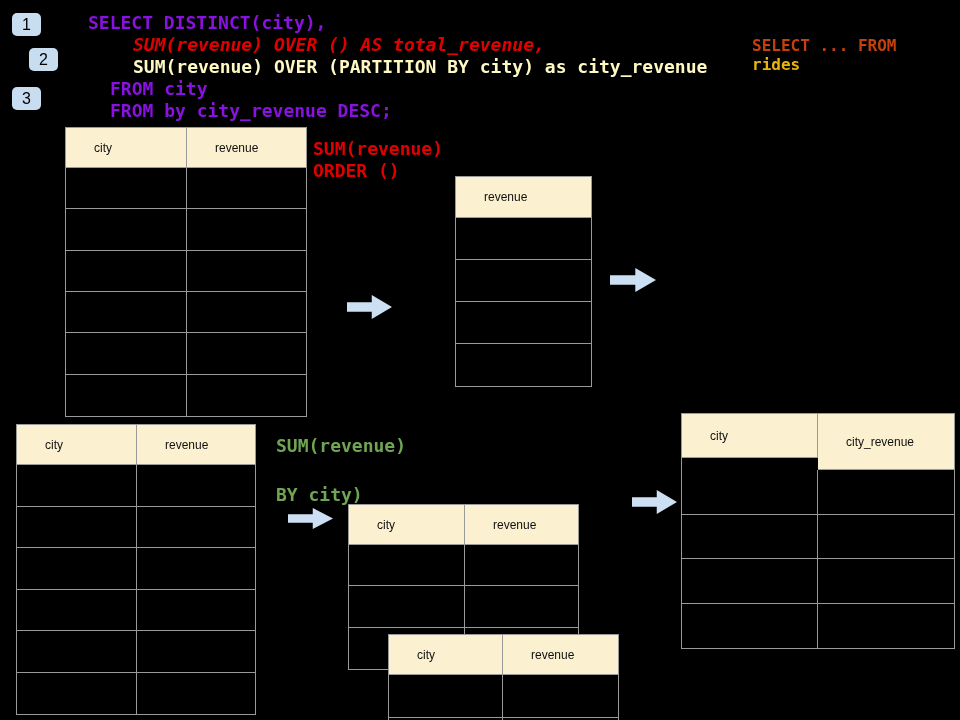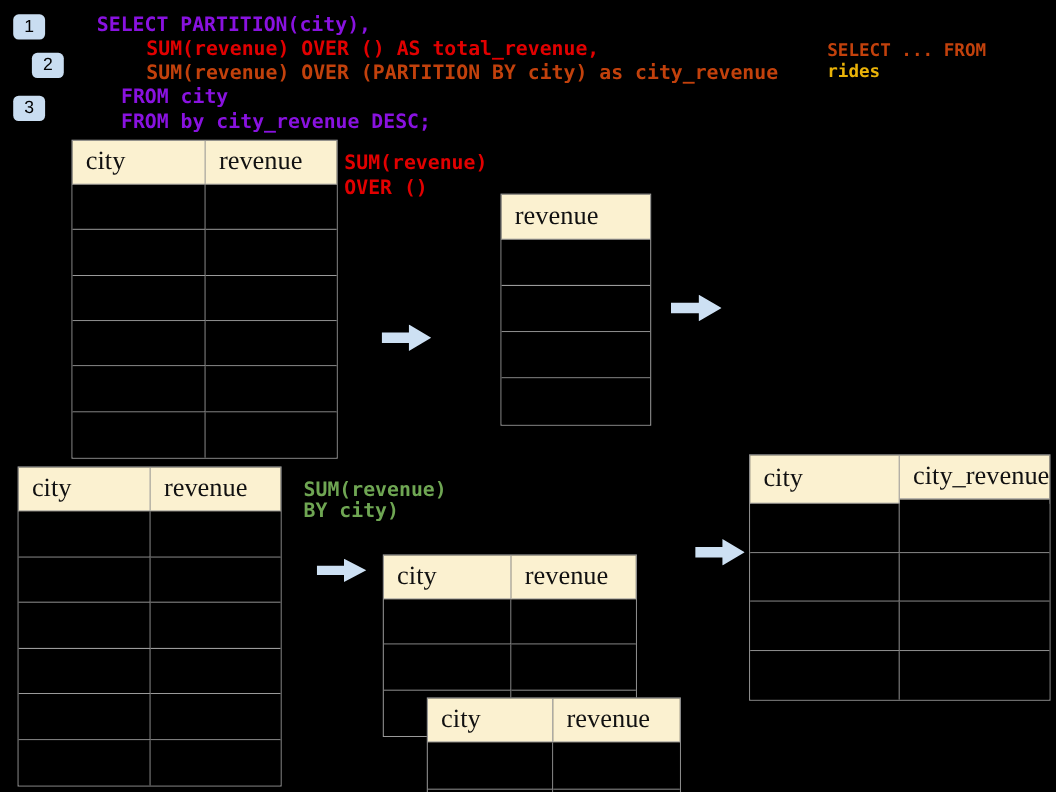--- a/index.html
+++ b/index.html
@@ -14,44 +14,44 @@
     font-family:"Liberation Sans",sans-serif;font-size:16px;color:#000;
   }
   .code{
     position:absolute;font-family:"DejaVu Sans Mono","Liberation Mono",monospace;
     font-weight:bold;white-space:pre;font-size:18px;line-height:22px;
   }
   .code.small{font-size:16px;line-height:19px;}
   .dtable{position:absolute;}
   .trow{display:flex;}
   .hcell{
-    display:flex;align-items:center;box-sizing:border-box;padding-left:12px;
-    font-family:Liberation Serif, serif;font-size:24px;color:#111;
+    display:flex;align-items:center;box-sizing:border-box;padding-left:28px;
+    font-family:Liberation Sans, sans-serif;font-size:12px;color:#111;
   }
   .bcell{box-sizing:border-box;background:#000;}
   .arrow{position:absolute;}
 </style>
 </head>
 <body>
 
 <div id="canvas">
     <div class="badge" style="left: 12px; top: 13px; background: rgb(201, 221, 241); color: rgb(0, 0, 0);">1</div>
     <div class="badge" style="left: 29px; top: 48px; background: rgb(201, 221, 241); color: rgb(0, 0, 0);">2</div>
     <div class="badge" style="left: 12px; top: 87px; background: rgb(201, 221, 241); color: rgb(0, 0, 0);">3</div>
-    <div class="code" style="left: 88px; top: 12px; color: rgb(137, 18, 224);">SELECT PARTITION(city),</div>
-    <div class="code" style="left: 133px; top: 34px; color: rgb(225, 0, 0);">SUM(revenue) OVER () AS total_revenue,</div>
-    <div class="code" style="left: 133px; top: 56px; color: #c2410c;">SUM(revenue) OVER (PARTITION BY city) as city_revenue</div>
+    <div class="code" style="left: 88px; top: 12px; color: rgb(137, 18, 224);">SELECT DISTINCT(city),</div>
+    <div class="code" style="left: 133px; top: 34px; color: rgb(225, 0, 0); font-style: italic;">SUM(revenue) OVER () AS total_revenue,</div>
+    <div class="code" style="left: 133px; top: 56px; color: #fef9c3;">SUM(revenue) OVER (PARTITION BY city) as city_revenue</div>
     <div class="code" style="left: 110px; top: 78px; color: rgb(137, 18, 224);">FROM city</div>
     <div class="code" style="left: 110px; top: 100px; color: rgb(137, 18, 224);">FROM by city_revenue DESC;</div>
     <div class="code small" style="left: 752px; top: 36px; color: #c2410c;">SELECT ... FROM</div>
     <div class="code small" style="left: 752px; top: 55px; color: #eab308;">rides</div>
     <div class="code" style="left: 313px; top: 138px; color: rgb(225, 0, 0);">SUM(revenue)</div>
-    <div class="code" style="left: 313px; top: 160px; color: rgb(225, 0, 0);">OVER ()</div>
+    <div class="code" style="left: 313px; top: 160px; color: rgb(225, 0, 0);">ORDER ()</div>
     <div class="code" style="left: 276px; top: 435px; color: rgb(111, 166, 83);">SUM(revenue)</div>
-    <div class="code" style="left: 276px; top: 454px; color: rgb(111, 166, 83);">BY city)</div>
+    <div class="code" style="left: 276px; top: 484px; color: rgb(111, 166, 83);">BY city)</div>
     <div class="dtable" style="left: 65px; top: 127px; width: 240px; border: 1px solid rgb(154, 154, 154); background: rgb(0, 0, 0);">
       <div class="trow">
         <div class="hcell" style="width: 121px; height: 40px; background: rgb(251, 241, 208); color: rgb(17, 17, 17); border-bottom: 1px solid rgb(154, 154, 154); border-right: 1px solid rgb(154, 154, 154);">city</div>
         <div class="hcell" style="width: 119px; height: 40px; background: rgb(251, 241, 208); color: rgb(17, 17, 17); border-bottom: 1px solid rgb(154, 154, 154);">revenue</div>
       </div>
       <div class="trow">
         <div class="bcell" style="width: 121px; height: 41.33px; border-bottom: 1px solid rgb(154, 154, 154); border-right: 1px solid rgb(154, 154, 154);"></div>
         <div class="bcell" style="width: 119px; height: 41.33px; border-bottom: 1px solid rgb(154, 154, 154);"></div>
       </div>
       <div class="trow">
@@ -150,21 +150,21 @@
         <div class="bcell" style="width: 115px; height: 43px; border-bottom: 1px solid rgb(154, 154, 154);"></div>
       </div>
       <div class="trow">
         <div class="bcell" style="width: 114px; height: 43px; border-right: 1px solid rgb(154, 154, 154);"></div>
         <div class="bcell" style="width: 115px; height: 43px;"></div>
       </div>
     </div>
     <div class="dtable" style="left: 681px; top: 413px; width: 272px; border: 1px solid rgb(154, 154, 154); background: rgb(0, 0, 0);">
       <div class="trow">
         <div class="hcell" style="width: 136px; height: 44px; background: rgb(251, 241, 208); color: rgb(17, 17, 17); border-bottom: 1px solid rgb(154, 154, 154); border-right: 1px solid rgb(154, 154, 154);">city</div>
-        <div class="hcell" style="width: 136px; height: 40px; background: rgb(251, 241, 208); color: rgb(17, 17, 17); border-bottom: 1px solid rgb(154, 154, 154);">city_revenue</div>
+        <div class="hcell" style="width: 136px; height: 56px; background: rgb(251, 241, 208); color: rgb(17, 17, 17); border-bottom: 1px solid rgb(154, 154, 154);">city_revenue</div>
       </div>
       <div class="trow">
         <div class="bcell" style="width: 136px; height: 44.5px; border-bottom: 1px solid rgb(154, 154, 154); border-right: 1px solid rgb(154, 154, 154);"></div>
         <div class="bcell" style="width: 136px; height: 44.5px; border-bottom: 1px solid rgb(154, 154, 154);"></div>
       </div>
       <div class="trow">
         <div class="bcell" style="width: 136px; height: 44.5px; border-bottom: 1px solid rgb(154, 154, 154); border-right: 1px solid rgb(154, 154, 154);"></div>
         <div class="bcell" style="width: 136px; height: 44.5px; border-bottom: 1px solid rgb(154, 154, 154);"></div>
       </div>
       <div class="trow">

